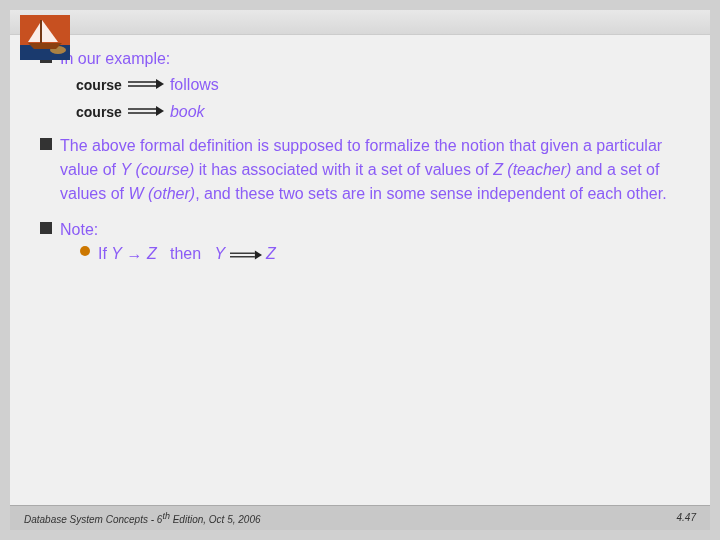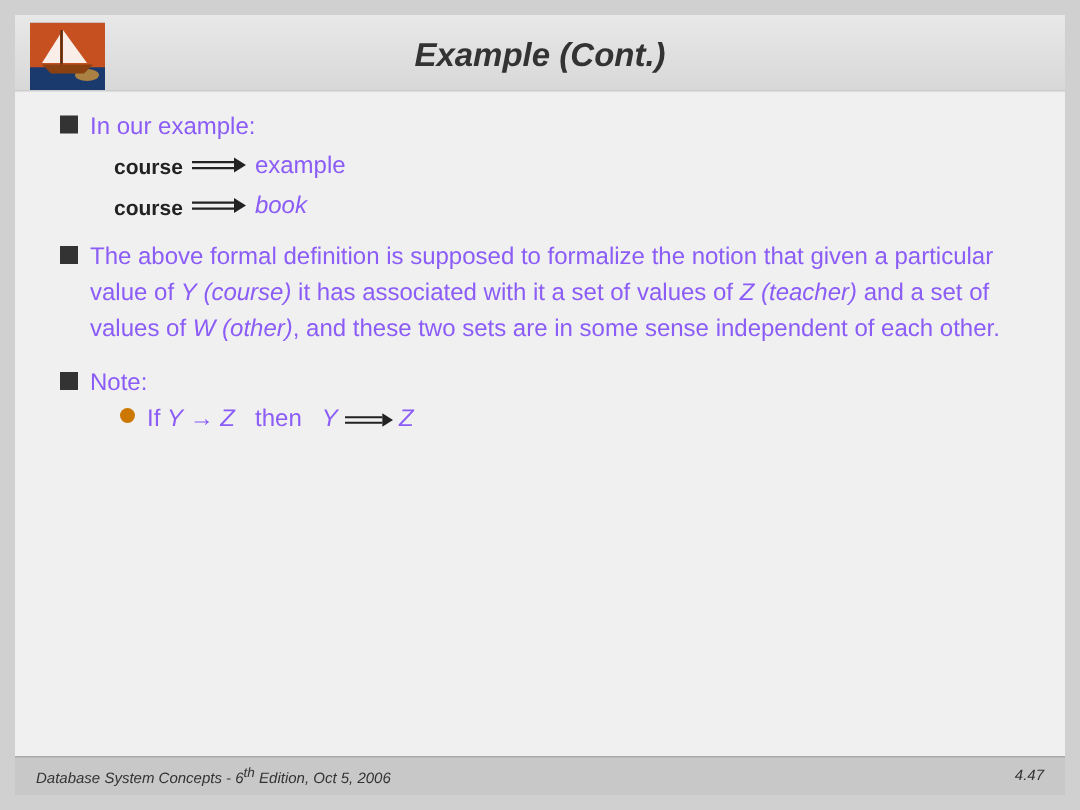--- a/index.html
+++ b/index.html
@@ -179,40 +179,39 @@
 
         <polygon points="8,28 42,28 36,34 14,34" fill="#8a4010"></polygon>
 
         <polygon points="20,8 20,27 8,27" fill="white" opacity="0.9"></polygon>
 
         <polygon points="22,5 22,27 38,27" fill="white" opacity="0.9"></polygon>
 
         <line x1="21" y1="5" x2="21" y2="28" stroke="#5a3010" stroke-width="1.5"></line>
       </svg>
     </div>
-    <h1 class="title">Example (Cont.)</h1>
   </div>
 
   <div class="content">
 
     <div class="bullet-item">
       <div class="bullet-square"></div>
       <div>
         <span class="bullet-text">In our example:</span>
         <div class="mapping-lines">
           <div class="mapping-row">
             <span class="mapping-word">course</span>
             <span>
               <svg width="36" height="14" viewBox="0 0 36 14" xmlns="http://www.w3.org/2000/svg">
                 <line x1="0" y1="5" x2="28" y2="5" stroke="#222" stroke-width="1.5"></line>
                 <line x1="0" y1="9" x2="28" y2="9" stroke="#222" stroke-width="1.5"></line>
                 <polygon points="28,2 36,7 28,12" fill="#222"></polygon>
               </svg>
             </span>
-            <span class="bullet-text">example</span>
+            <span class="bullet-text">follows</span>
           </div>
           <div class="mapping-row">
             <span class="mapping-word">course</span>
             <span>
               <svg width="36" height="14" viewBox="0 0 36 14" xmlns="http://www.w3.org/2000/svg">
                 <line x1="0" y1="5" x2="28" y2="5" stroke="#222" stroke-width="1.5"></line>
                 <line x1="0" y1="9" x2="28" y2="9" stroke="#222" stroke-width="1.5"></line>
                 <polygon points="28,2 36,7 28,12" fill="#222"></polygon>
               </svg>
             </span>

